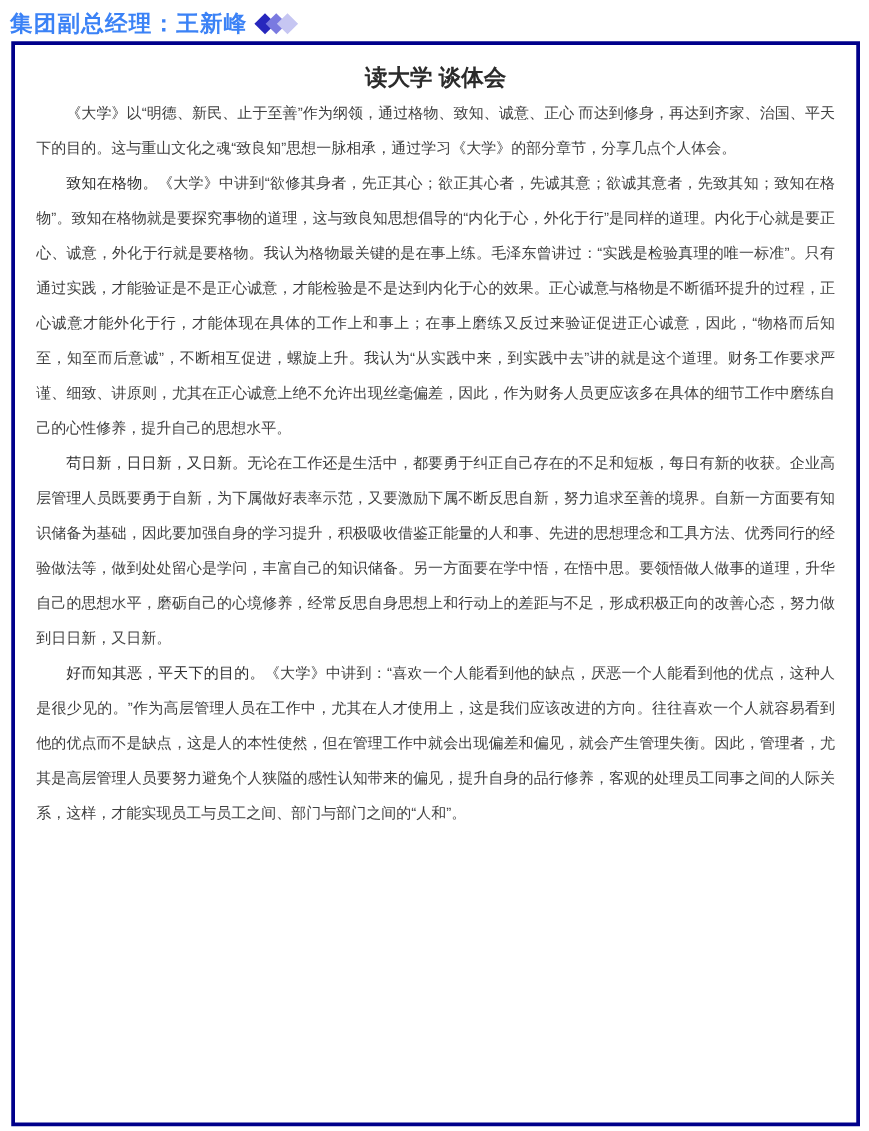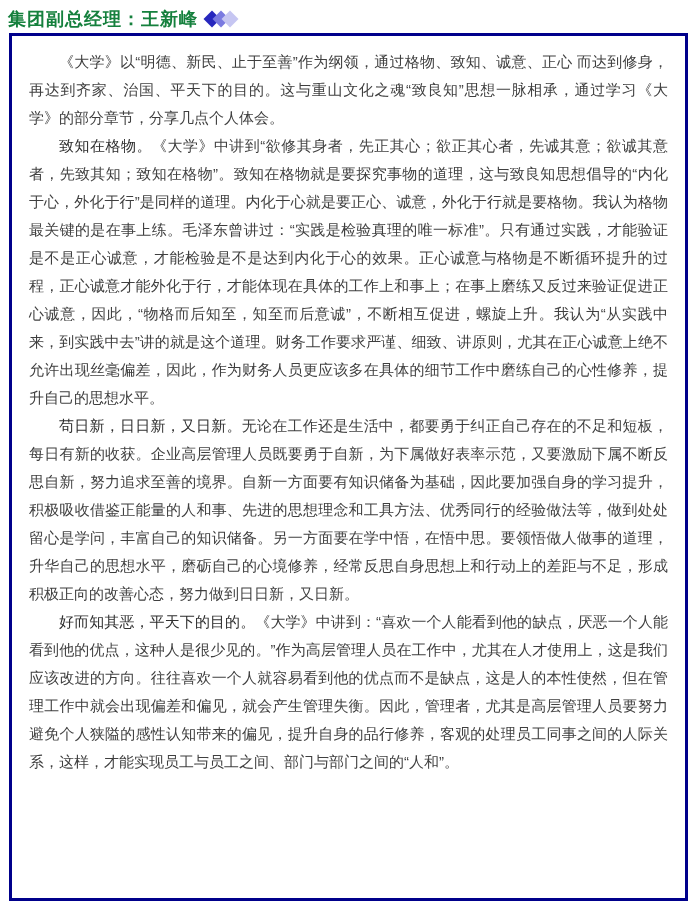--- a/index.html
+++ b/index.html
@@ -52,44 +52,45 @@
   .article-title {
     margin: 0;
     font-size: 18px;
     font-weight: bold;
     color: #2b2b2b;
     text-align: center;
     line-height: 28px;
   }
   .article-body p {
     margin: 0;
-    font-size: 15px;
+    font-size: 12px;
     line-height: 28px;
     color: #3f3f3f;
     text-align: justify;
     text-indent: 2em;
   }
   .article-body p b.lead {
     font-weight: normal;
     color: #2e2e2e;
   }
 </style>
 </head>
 <body>
 
 <div class="page-header">
-  <span class="header-title" style="color: #15803d;">集团副总经理：王新峰</span>
+  <span class="header-title" style="color: #3b82f6;">集团副总经理：王新峰</span>
   <span class="diamonds">
     <span class="diamond" style="background: rgb(39, 39, 189);"></span>
     <span class="diamond" style="background: rgb(122, 122, 224);"></span>
     <span class="diamond" style="background: rgb(198, 198, 242);"></span>
   </span>
 </div>
 
 <div class="article-box" style="border-color: rgb(0, 0, 139);">
+  <h1 class="article-title">读大学 谈体会</h1>
 
   <div class="article-body">
     <p><b class="lead"></b><span>《大学》以“明德、新民、止于至善”作为纲领，通过格物、致知、诚意、正心 而达到修身，再达到齐家、治国、平天下的目的。这与重山文化之魂“致良知”思想一脉相承，通过学习《大学》的部分章节，分享几点个人体会。</span></p>
 
     <p><b class="lead">致知在格物。</b><span>《大学》中讲到“欲修其身者，先正其心；欲正其心者，先诚其意；欲诚其意者，先致其知；致知在格物”。致知在格物就是要探究事物的道理，这与致良知思想倡导的“内化于心，外化于行”是同样的道理。内化于心就是要正心、诚意，外化于行就是要格物。我认为格物最关键的是在事上练。毛泽东曾讲过：“实践是检验真理的唯一标准”。只有通过实践，才能验证是不是正心诚意，才能检验是不是达到内化于心的效果。正心诚意与格物是不断循环提升的过程，正心诚意才能外化于行，才能体现在具体的工作上和事上；在事上磨练又反过来验证促进正心诚意，因此，“物格而后知至，知至而后意诚”，不断相互促进，螺旋上升。我认为“从实践中来，到实践中去”讲的就是这个道理。财务工作要求严谨、细致、讲原则，尤其在正心诚意上绝不允许出现丝毫偏差，因此，作为财务人员更应该多在具体的细节工作中磨练自己的心性修养，提升自己的思想水平。</span></p>
 
     <p><b class="lead">苟日新，日日新，又日新。</b><span>无论在工作还是生活中，都要勇于纠正自己存在的不足和短板，每日有新的收获。企业高层管理人员既要勇于自新，为下属做好表率示范，又要激励下属不断反思自新，努力追求至善的境界。自新一方面要有知识储备为基础，因此要加强自身的学习提升，积极吸收借鉴正能量的人和事、先进的思想理念和工具方法、优秀同行的经验做法等，做到处处留心是学问，丰富自己的知识储备。另一方面要在学中悟，在悟中思。要领悟做人做事的道理，升华自己的思想水平，磨砺自己的心境修养，经常反思自身思想上和行动上的差距与不足，形成积极正向的改善心态，努力做到日日新，又日新。</span></p>
 
     <p><b class="lead">好而知其恶，平天下的目的。</b><span>《大学》中讲到：“喜欢一个人能看到他的缺点，厌恶一个人能看到他的优点，这种人是很少见的。”作为高层管理人员在工作中，尤其在人才使用上，这是我们应该改进的方向。往往喜欢一个人就容易看到他的优点而不是缺点，这是人的本性使然，但在管理工作中就会出现偏差和偏见，就会产生管理失衡。因此，管理者，尤其是高层管理人员要努力避免个人狭隘的感性认知带来的偏见，提升自身的品行修养，客观的处理员工同事之间的人际关系，这样，才能实现员工与员工之间、部门与部门之间的“人和”。</span></p>
   </div>

